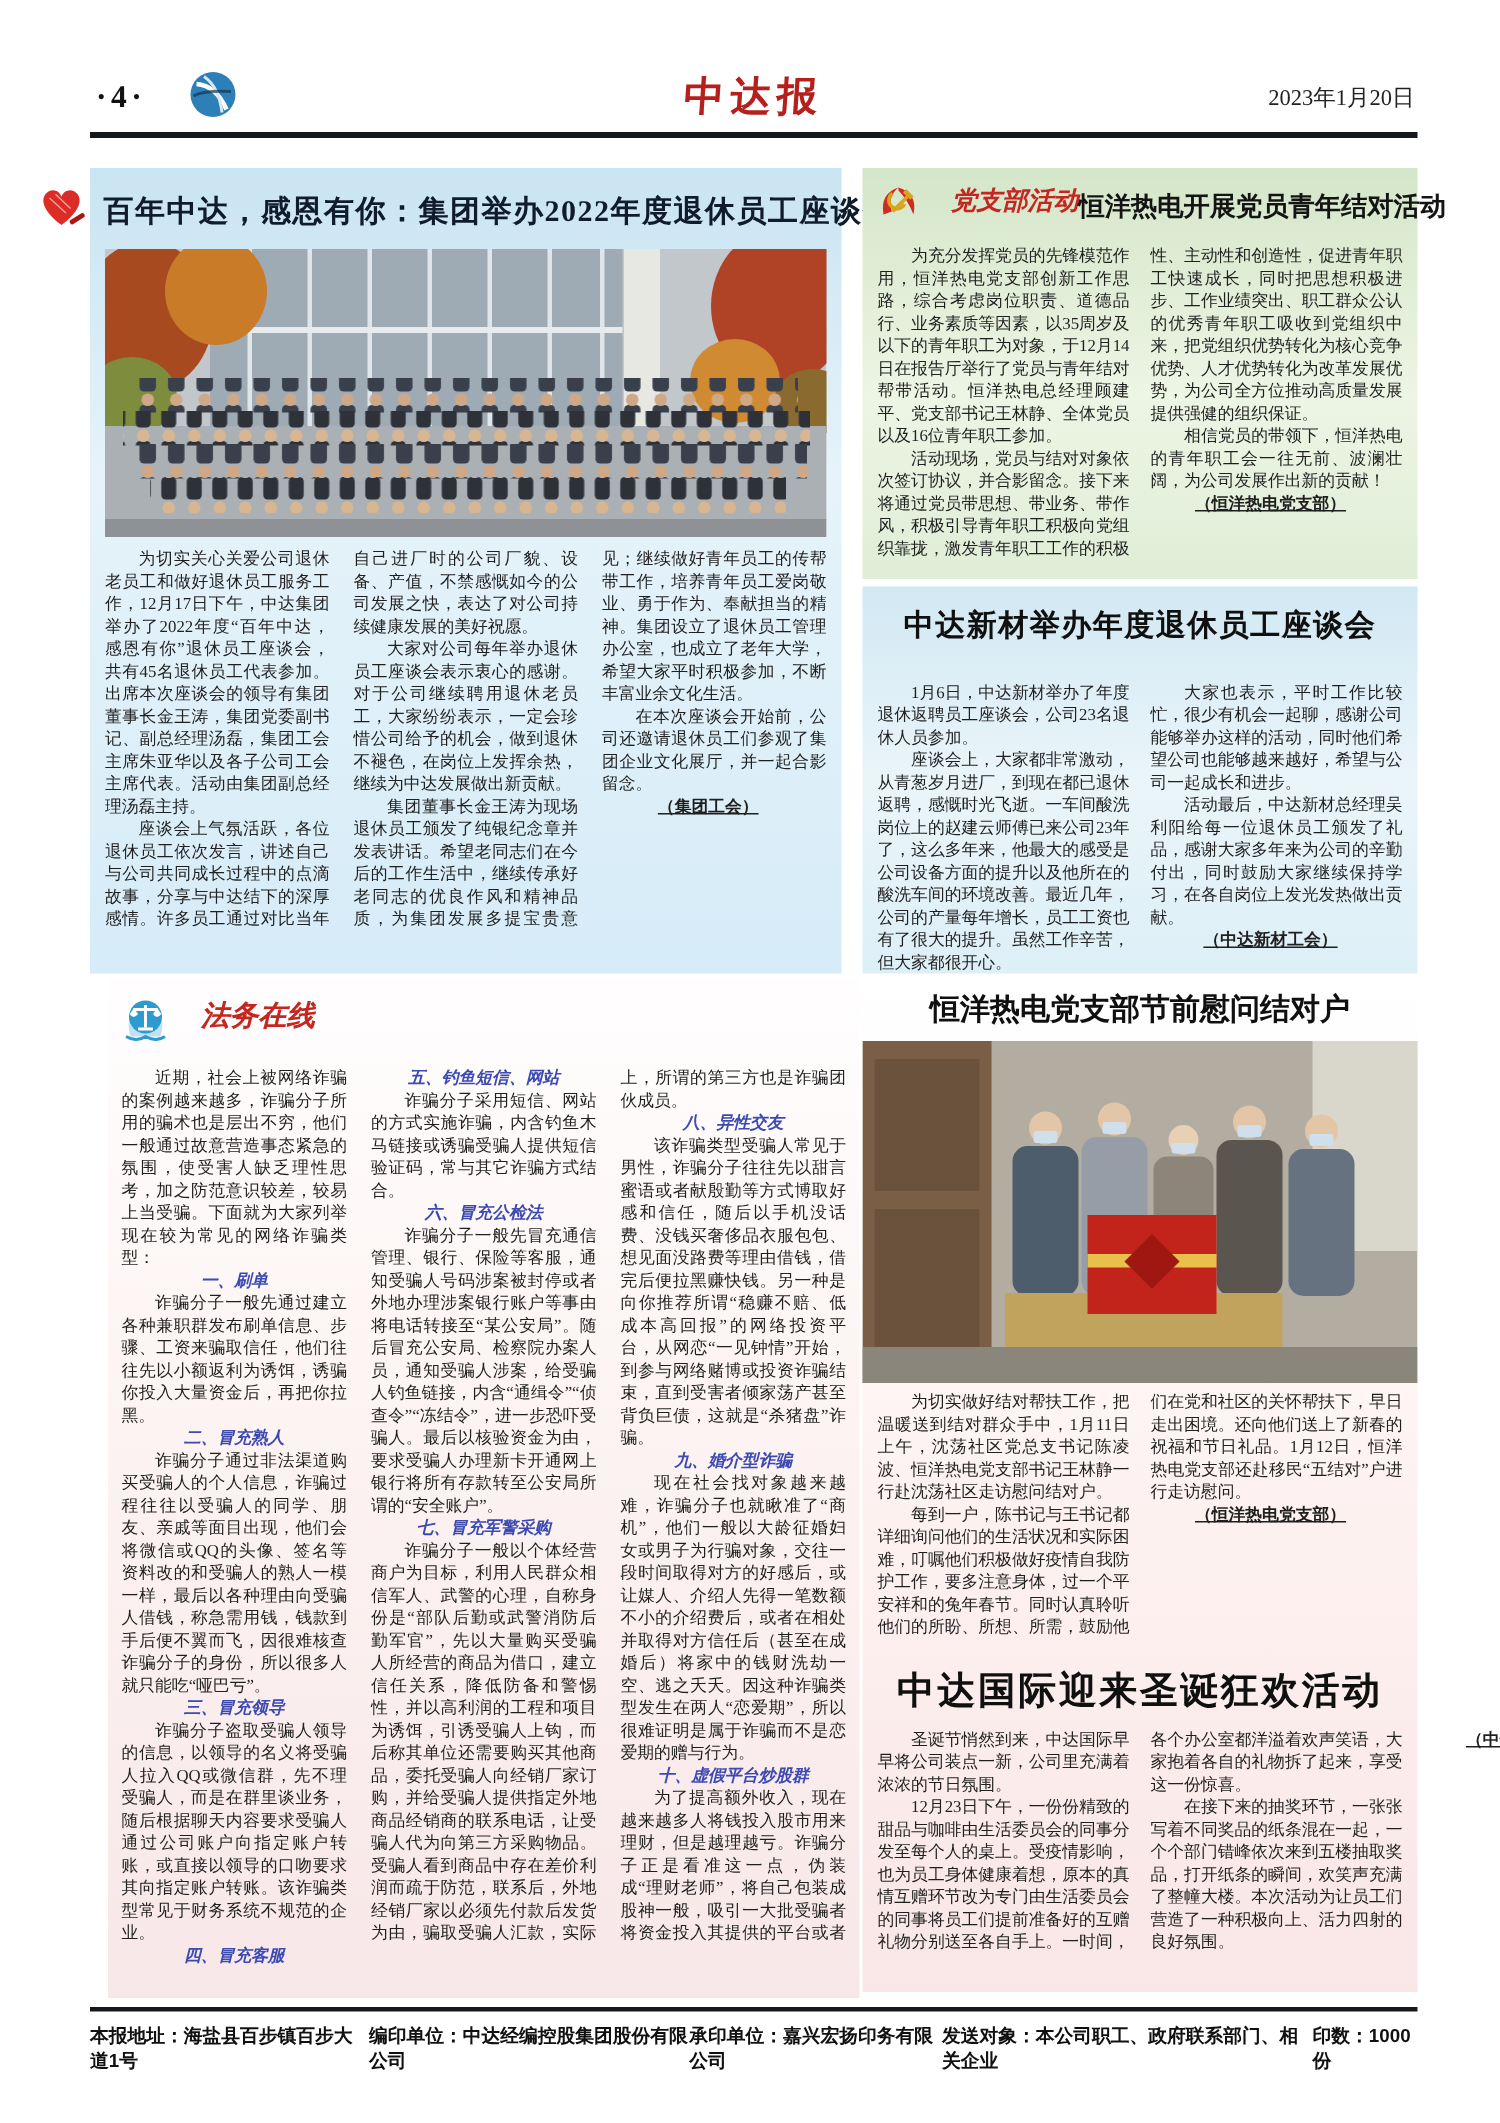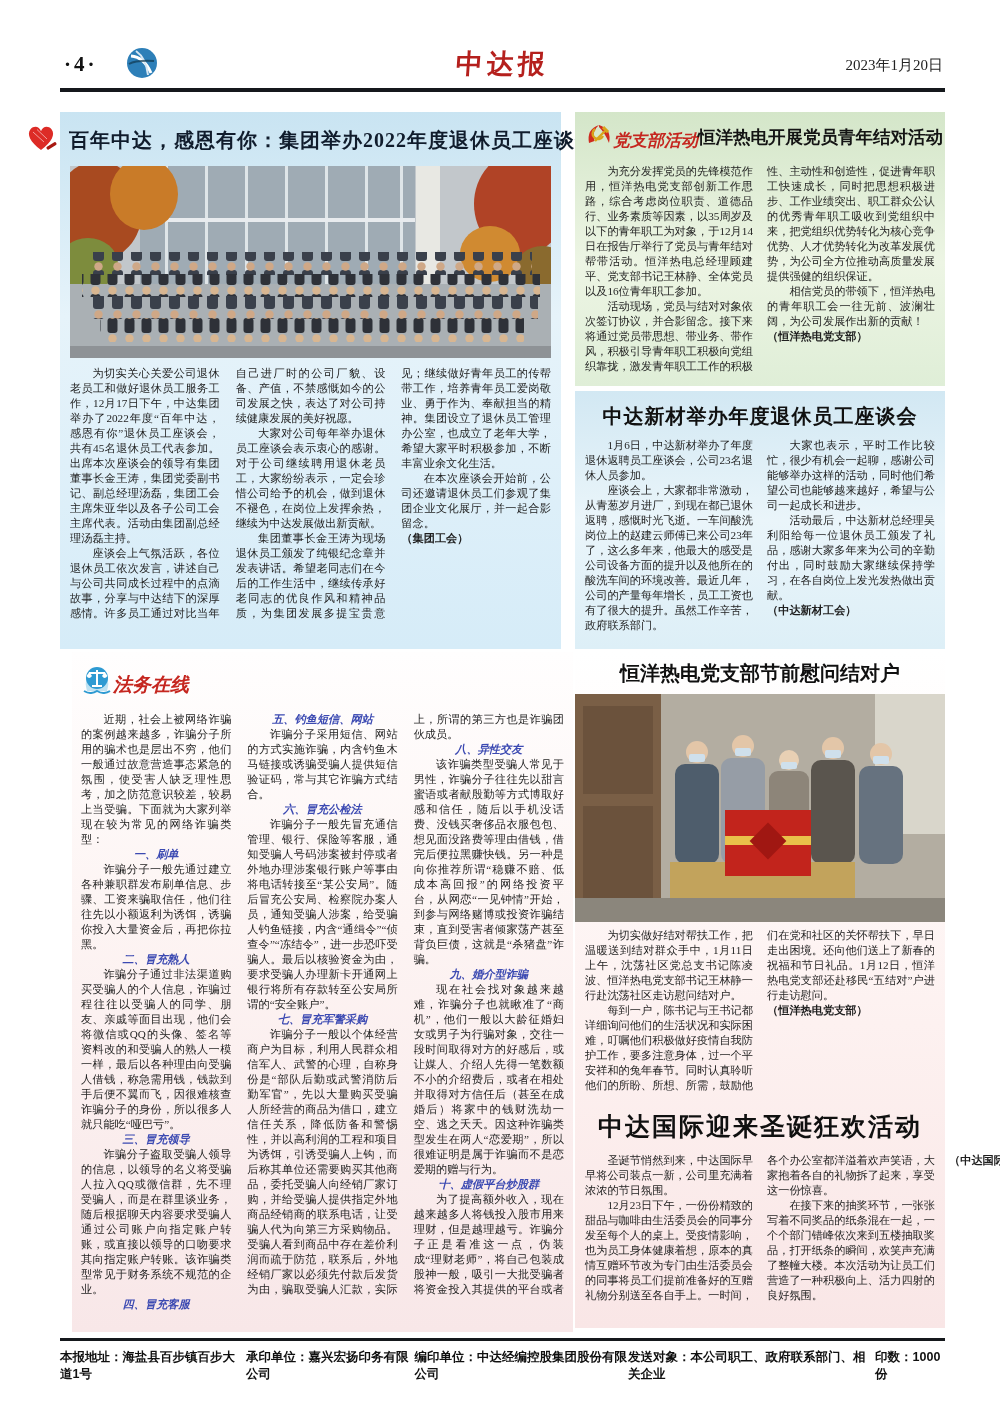--- a/index.html
+++ b/index.html
@@ -27,34 +27,34 @@
      background:linear-gradient(180deg,#ffffff 0%,#fdf1f0 55%,#f9e6e6 100%);}
   
   .t-row{display:flex;align-items:center;height:48px;}
   .t-center{justify-content:center;gap:12px;}
   .a-title{font-weight:bold;color:#101c2c;white-space:nowrap;}
   #p-retiree .a-title{font-size:20px;letter-spacing:1px;}
   #p-pairing .t-row{height:46px;}
   #p-pairing .a-title{flex:1;text-align:center;font-size:17.5px;color:#141414;}
   #p-legal .t-row{height:54px;}
   #p-legal .a-title{flex:1;text-align:center;font-size:25px;color:#101010;letter-spacing:1px;}
-  .badge{display:flex;align-items:flex-end;gap:0;flex:0 0 auto;}
+  .badge{display:flex;align-items:flex-start;gap:21px;flex:0 0 auto;}
   .badge-label{font-weight:bold;font-style:italic;color:#c5261f;}
   #p-pairing .badge-label{font-size:17px;}
   #p-legal .badge-label{font-size:19px;}
   .c-title{text-align:center;font-weight:bold;color:#101010;}
-  #p-xincai .c-title{font-size:20px;margin:10px 0 8px;letter-spacing:1px;font-family:Liberation Mono, monospace;}
+  #p-xincai .c-title{font-size:20px;margin:10px 0 25px;letter-spacing:1px;font-family:Liberation Mono, monospace;}
   .v-title{font-size:20px;height:42px;line-height:42px;}
   .x-title{font-size:25px;letter-spacing:2px;margin:16px 0 10px;}
   
   .body{column-fill:auto;text-align:justify;color:#1f1f1f;font-size:11.2px;line-height:15px;}
   .body p{margin:0;word-break:break-all;}
   p.para{text-indent:2em;}
   p.sec{text-align:center;font-weight:bold;font-style:italic;color:#3c4ab2;}
-  p.by{text-align:left;font-weight:bold;padding-right:8px;}
+  p.by{text-align:center;font-weight:bold;padding-right:8px;text-decoration:underline;}
   #p-retiree .body{height:262px;column-count:3;column-gap:16px;margin-top:8px;}
   #p-pairing .body{height:214px;column-count:2;column-gap:14px;margin-top:4px;}
   #p-xincai .body{height:196px;column-count:2;column-gap:14px;}
   #p-legal .body{height:608px;column-count:3;column-gap:16px;margin-top:4px;}
   .v-body{height:172px;column-count:2;column-gap:14px;padding:6px 10px 0;box-sizing:border-box;}
   .x-body{height:162px;column-count:2;column-gap:14px;padding:0 10px;box-sizing:border-box;}
   
   .photo{display:block;width:100%;}
   .photo-wrap{margin:2px 0 0;}
   
@@ -166,21 +166,21 @@
         <p class="para">相信党员的带领下，恒洋热电的青年职工会一往无前、波澜壮阔，为公司发展作出新的贡献！</p>
         <p class="by">（恒洋热电党支部）</p>
       </div>
   </div>
 
   <div class="panel" id="p-xincai">
     <div class="c-title">中达新材举办年度退休员工座谈会</div>
     <div class="body">
 
     <p class="para">1月6日，中达新材举办了年度退休返聘员工座谈会，公司23名退休人员参加。</p>
-        <p class="para">座谈会上，大家都非常激动，从青葱岁月进厂，到现在都已退休返聘，感慨时光飞逝。一车间酸洗岗位上的赵建云师傅已来公司23年了，这么多年来，他最大的感受是公司设备方面的提升以及他所在的酸洗车间的环境改善。最近几年，公司的产量每年增长，员工工资也有了很大的提升。虽然工作辛苦，政府联系部门。</p>
+        <p class="para">座谈会上，大家都非常激动，从青葱岁月进厂，到现在都已退休返聘，感慨时光飞逝。一车间酸洗岗位上的赵建云师傅已来公司23年了，这么多年来，他最大的感受是公司设备方面的提升以及他所在的酸洗车间的环境改善。最近几年，公司的产量每年增长，员工工资也有了很大的提升。虽然工作辛苦，但大家都很开心。</p>
         <p class="para">大家也表示，平时工作比较忙，很少有机会一起聊，感谢公司能够举办这样的活动，同时他们希望公司也能够越来越好，希望与公司一起成长和进步。</p>
         <p class="para">活动最后，中达新材总经理吴利阳给每一位退休员工颁发了礼品，感谢大家多年来为公司的辛勤付出，同时鼓励大家继续保持学习，在各自岗位上发光发热做出贡献。</p>
         <p class="by">（中达新材工会）</p>
       </div>
   </div>
 
   <div class="panel" id="p-legal">
     <div class="t-row">
       <span class="badge">
         <span>
@@ -270,19 +270,19 @@
         <p class="para">12月23日下午，一份份精致的甜品与咖啡由生活委员会的同事分发至每个人的桌上。受疫情影响，也为员工身体健康着想，原本的真情互赠环节改为专门由生活委员会的同事将员工们提前准备好的互赠礼物分别送至各自手上。一时间，各个办公室都洋溢着欢声笑语，大家抱着各自的礼物拆了起来，享受这一份惊喜。</p>
         <p class="para">在接下来的抽奖环节，一张张写着不同奖品的纸条混在一起，一个个部门错峰依次来到五楼抽取奖品，打开纸条的瞬间，欢笑声充满了整幢大楼。本次活动为让员工们营造了一种积极向上、活力四射的良好氛围。</p>
         <p class="by">（中达国际 周君雯）</p>
       </div>
   </div>
 
   <div class="rule-bot"></div>
   <div class="footer">
 
   <span>本报地址：海盐县百步镇百步大道1号</span>
+      <span>编印单位：中达经编控股集团股份有限公司</span>
       <span>承印单位：嘉兴宏扬印务有限公司</span>
-      <span>编印单位：中达经编控股集团股份有限公司</span>
       <span>发送对象：本公司职工、政府联系部门、相关企业</span>
       <span>印数：1000份</span>
     </div>
 
 </div>
 
 </body></html>

